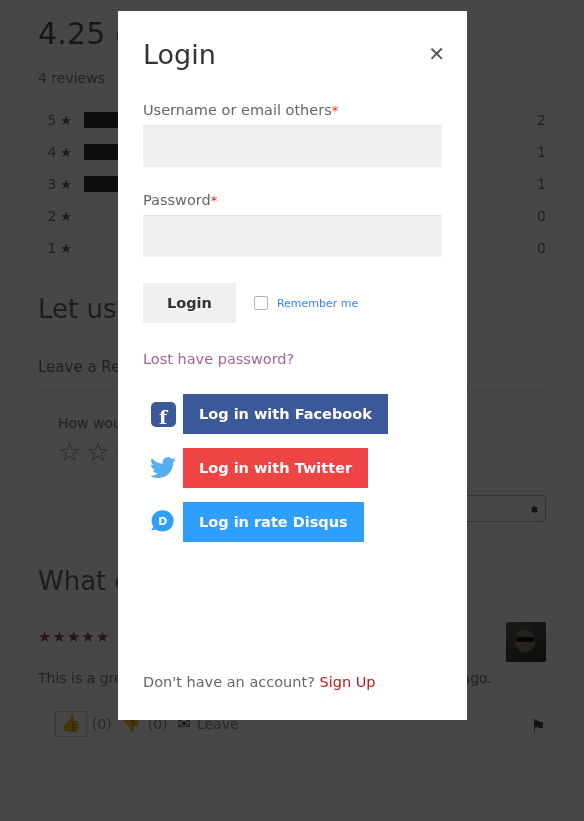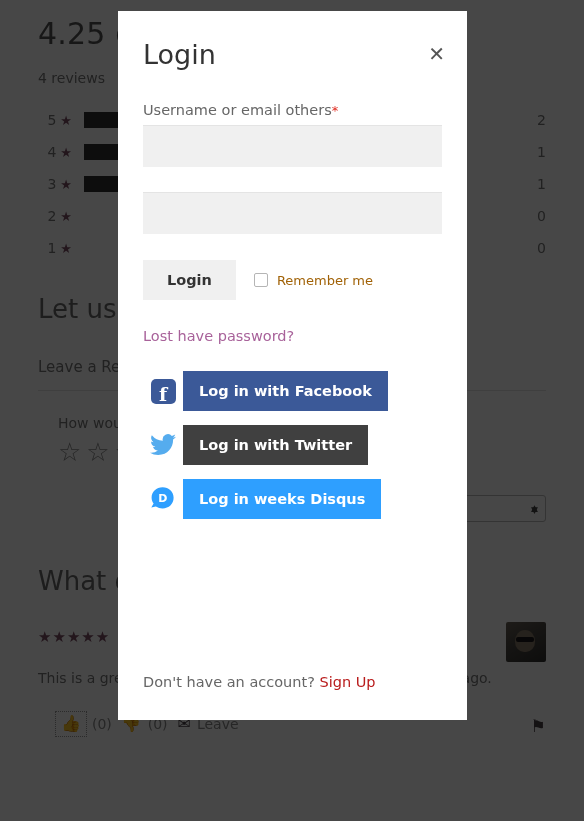--- a/index.html
+++ b/index.html
@@ -145,21 +145,21 @@
   .btn-login {
     background: #f0f0f0; border: none; color: #333;
     font-family: inherit; font-weight: bold; font-size: 14.5px;
     padding: 12px 24px; cursor: pointer;
   }
   .remember { display: flex; align-items: center; gap: 9px; margin-left: 18px; }
   .cbox {
     width: 14px; height: 14px; border: 1px solid #b5b5b5; border-radius: 2px;
     background: #fff; flex: none;
   }
-  .remember-txt { font-size: 13px; color: #a16207; }
+  .remember-txt { font-size: 11px; color: #3b82f6; }
 
   .lost-link {
     display: inline-block; margin-top: 28px;
     font-size: 14.5px; color: #a8629a; text-decoration: none;
   }
   .social-note {
     font-size: 14.5px; color: #777; line-height: 1.6; margin-top: 22px;
   }
 
   .social-list { margin-top: 26px; }
@@ -170,21 +170,21 @@
   }
   .social-ico {
     width: 40px; background: #fff; display: flex;
     align-items: center; justify-content: center; flex: none;
   }
   .social-txt {
     display: flex; align-items: center; padding: 8px 16px;
     color: #fff; font-weight: bold; font-size: 14.5px; white-space: nowrap;
   }
   .fb  { background: #3b5998; }
-  .tw  { background: #404040; }
+  .tw  { background: #ef4444; }
   .dq  { background: #2e9fff; }
 
   .fb-glyph {
     width: 25px; height: 25px; border-radius: 5px; background: #3b5998;
     color: #fff; font-weight: bold; font-size: 19px;
     font-family: "DejaVu Serif", serif;
     display: flex; align-items: flex-end; justify-content: center;
     line-height: 1;
   }
   .signup-row {
@@ -308,20 +308,23 @@
 
   <div class="md-title">Login</div>
 
   <div class="fld-label">
     <span>Username or email others</span><span class="req">*</span>
   </div>
   <input class="fld-input" type="text" value="" style="">
 
   <div class="gap-a"></div>
 
+  <div class="fld-label">
+    <span>Password</span><span class="req">*</span>
+  </div>
   <input class="fld-input" type="password" value="" style="">
 
   <div class="gap-b"></div>
 
   <div class="btn-row">
     <button class="btn-login">Login</button>
     <label class="remember">
       <span class="cbox"></span>
       <span class="remember-txt">Remember me</span>
     </label>
@@ -345,21 +348,21 @@
         </span>
         <span class="social-txt">Log in with Twitter</span>
       </button>
       <button class="social-btn dq">
         <span class="social-ico">
           <svg width="26" height="26" viewBox="0 0 26 26">
             <path fill="#2e9fff" d="M12.6 1.2C6.4 1.2 1.6 5.6 1.6 11.6c0 2.3.7 4.4 2 6L1.3 21.4l4.6-.9a12.4 12.4 0 0 0 6.7 1.9c6.2 0 11-4.4 11-10.6S18.8 1.2 12.6 1.2z"></path>
             <text x="12.8" y="16.4" text-anchor="middle" font-family="DejaVu Sans, sans-serif" font-size="11" font-weight="bold" fill="#ffffff">D</text>
           </svg>
         </span>
-        <span class="social-txt">Log in weeks Disqus</span>
+        <span class="social-txt">Log in rate Disqus</span>
       </button>
     </div>
 
   <div class="signup-row">
     <span>Don't have an account?</span>
     <a class="signup-link" href="#">Sign Up</a>
   </div>
 </div>
 
 </body></html>

